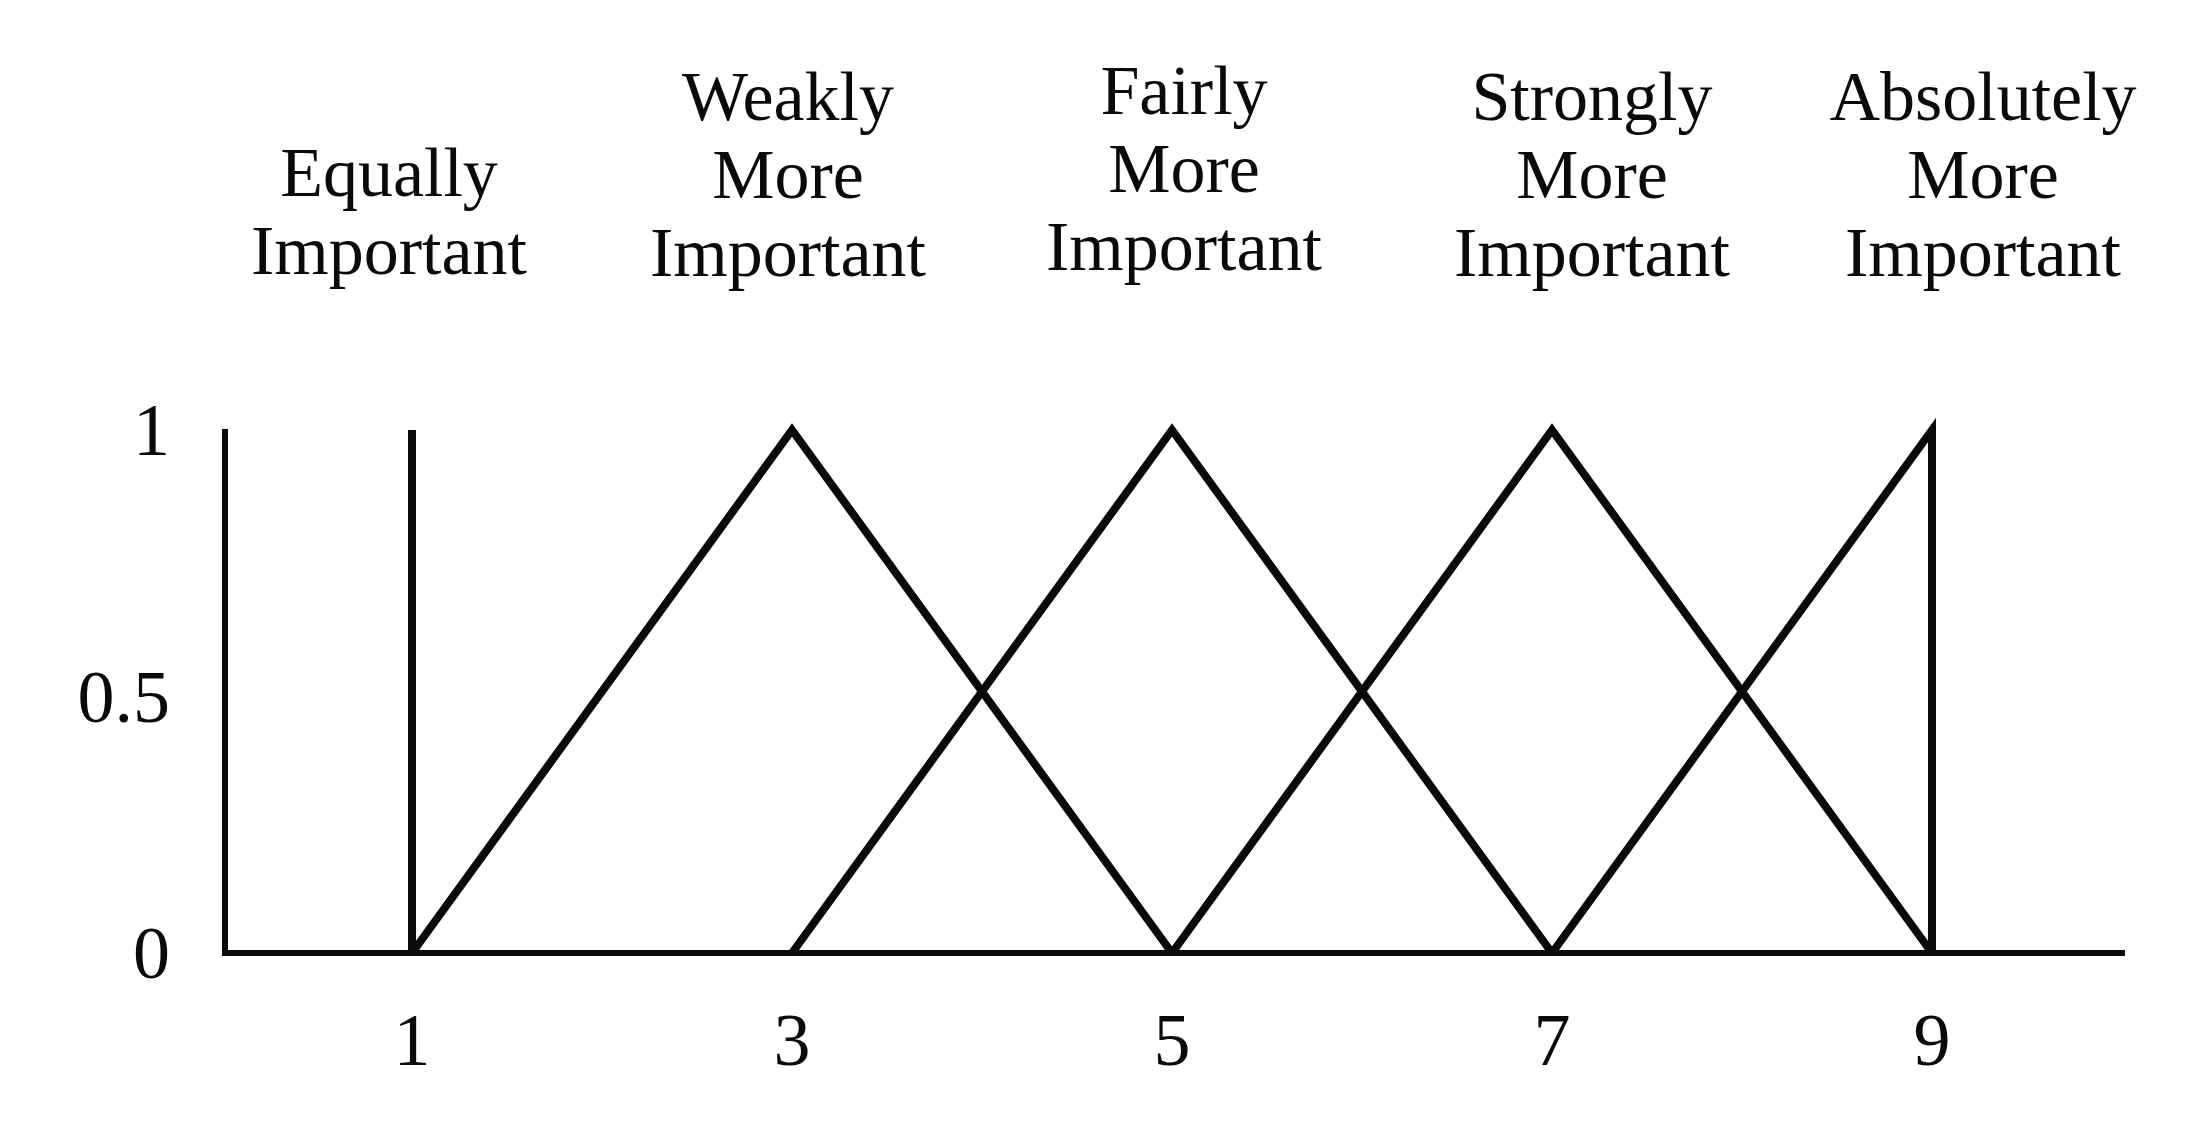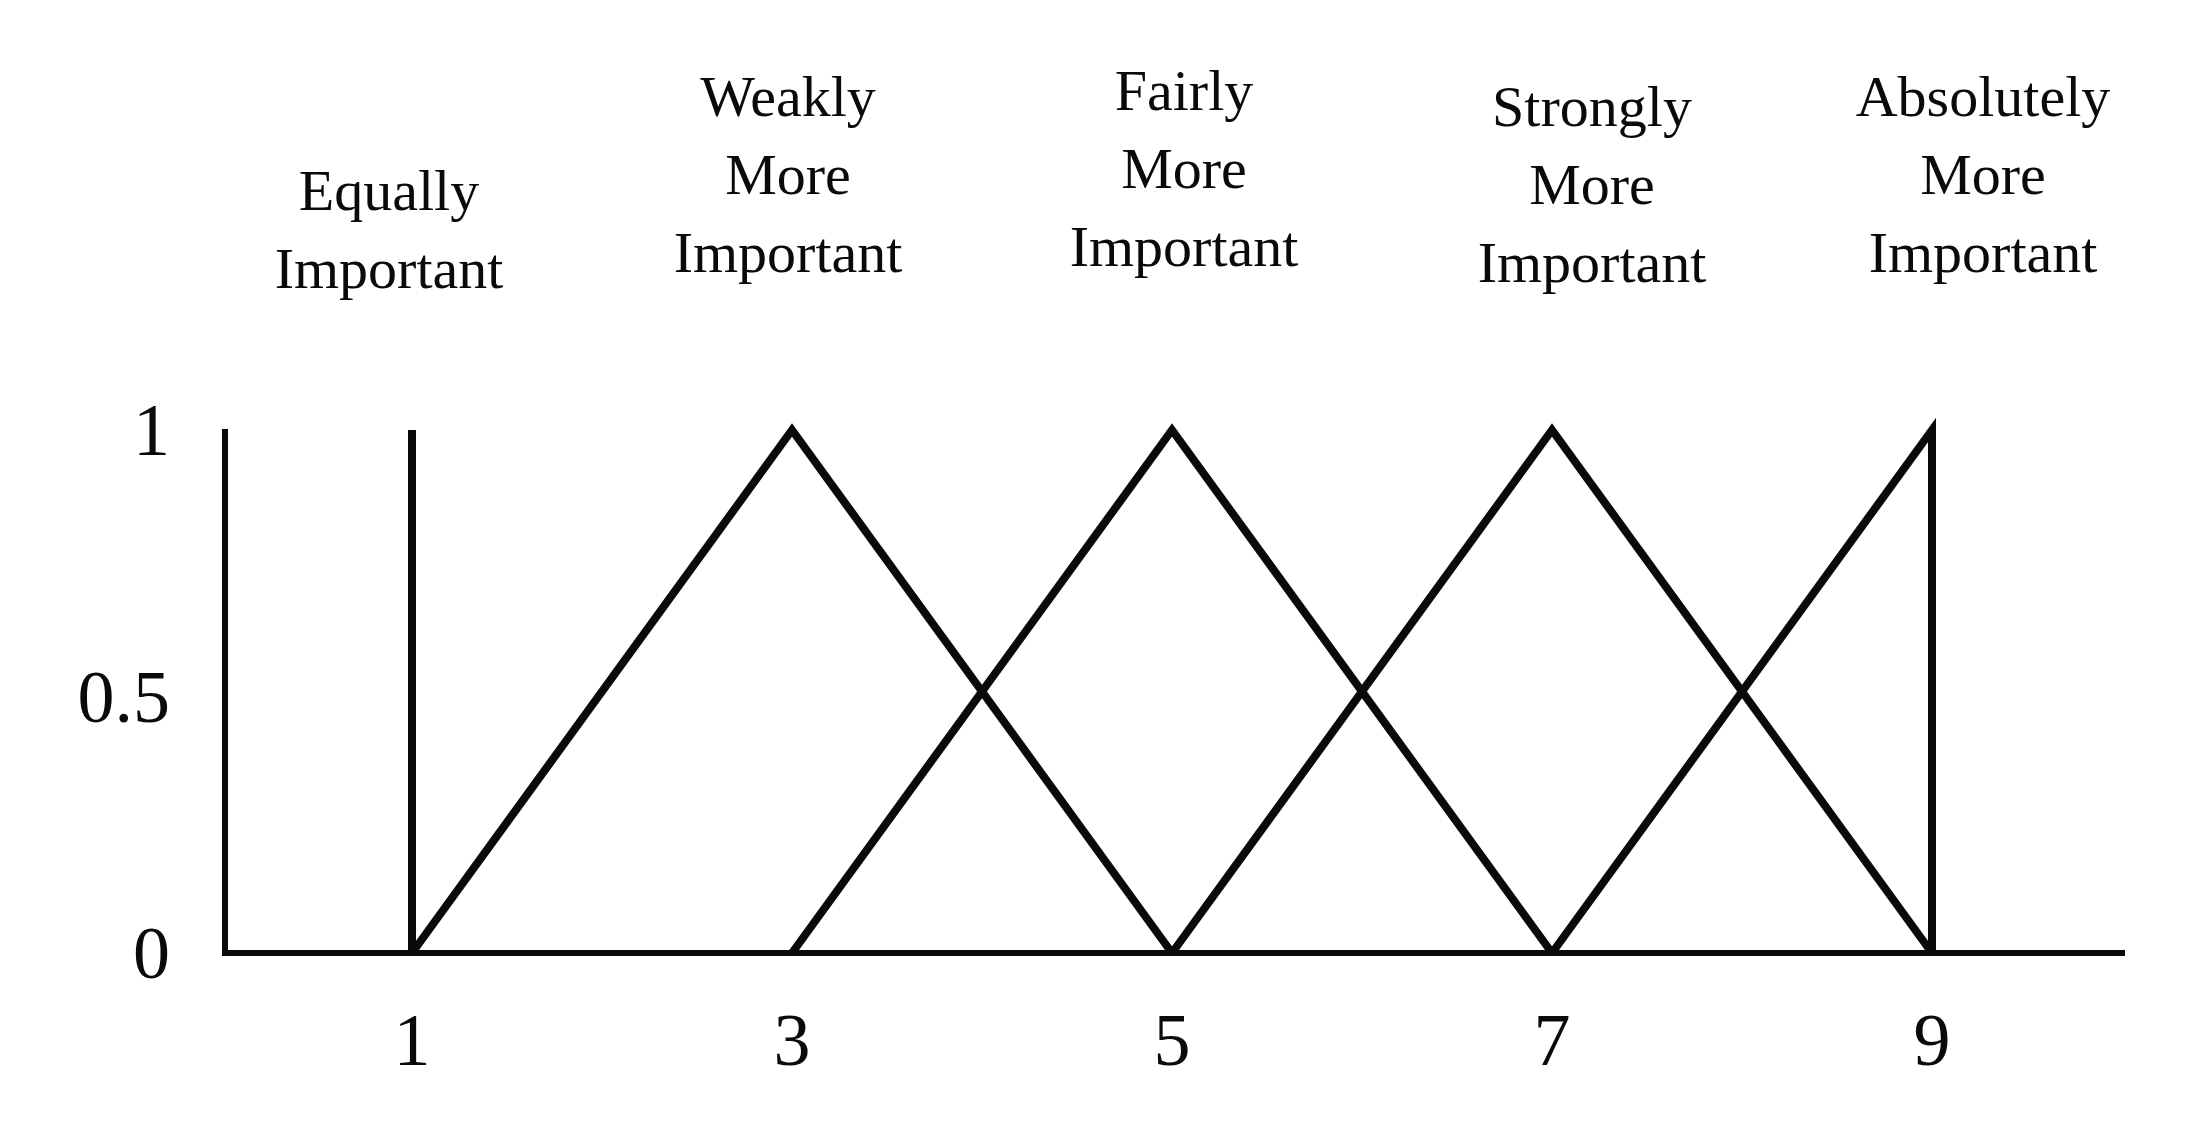--- a/index.html
+++ b/index.html
@@ -33,21 +33,21 @@
     stroke: #0a0a0a;
     stroke-width: 8;
     fill: none;
     stroke-linejoin: miter;
     stroke-linecap: butt;
   }
   .scale-label {
     position: absolute;
     width: 620px;
     text-align: center;
-    font-size: 58px;
+    font-size: 70px;
     line-height: 78px;
     white-space: pre-line;
     color: #0a0a0a;
   }
   .x-tick {
     position: absolute;
     width: 160px;
     top: 1000px;
     text-align: center;
     font-size: 74px;
@@ -72,29 +72,29 @@
     <line class="axis-line" x1="225" y1="953" x2="225" y2="429"></line>
     <g id="curves-group">
         <polyline points="412,953 412,430" class="curve" stroke="#0a0a0a"></polyline>
         <polyline points="412,953 792,430 1172,953" class="curve" stroke="#0a0a0a"></polyline>
         <polyline points="792,953 1172,430 1552,953" class="curve" stroke="#0a0a0a"></polyline>
         <polyline points="1172,953 1552,430 1932,953" class="curve" stroke="#0a0a0a"></polyline>
         <polyline points="1552,953 1932,430 1932,953" class="curve" stroke="#0a0a0a"></polyline>
       </g>
   </svg>
   <div id="labels-layer">
-      <div class="scale-label" style="left: 79px; top: 152px;">Equally
+      <div class="scale-label" style="left: 79px; top: 134px;">Equally
 Important</div>
       <div class="scale-label" style="left: 478px; top: 58px;">Weakly
 More
 Important</div>
       <div class="scale-label" style="left: 874px; top: 52px;">Fairly
 More
 Important</div>
-      <div class="scale-label" style="left: 1282px; top: 68px;">Strongly
+      <div class="scale-label" style="left: 1282px; top: 58px;">Strongly
 More
 Important</div>
       <div class="scale-label" style="left: 1673px; top: 58px;">Absolutely
 More
 Important</div>
       <div class="x-tick" style="left: 332px;">1</div>
       <div class="x-tick" style="left: 712px;">3</div>
       <div class="x-tick" style="left: 1092px;">5</div>
       <div class="x-tick" style="left: 1472px;">7</div>
       <div class="x-tick" style="left: 1852px;">9</div>

